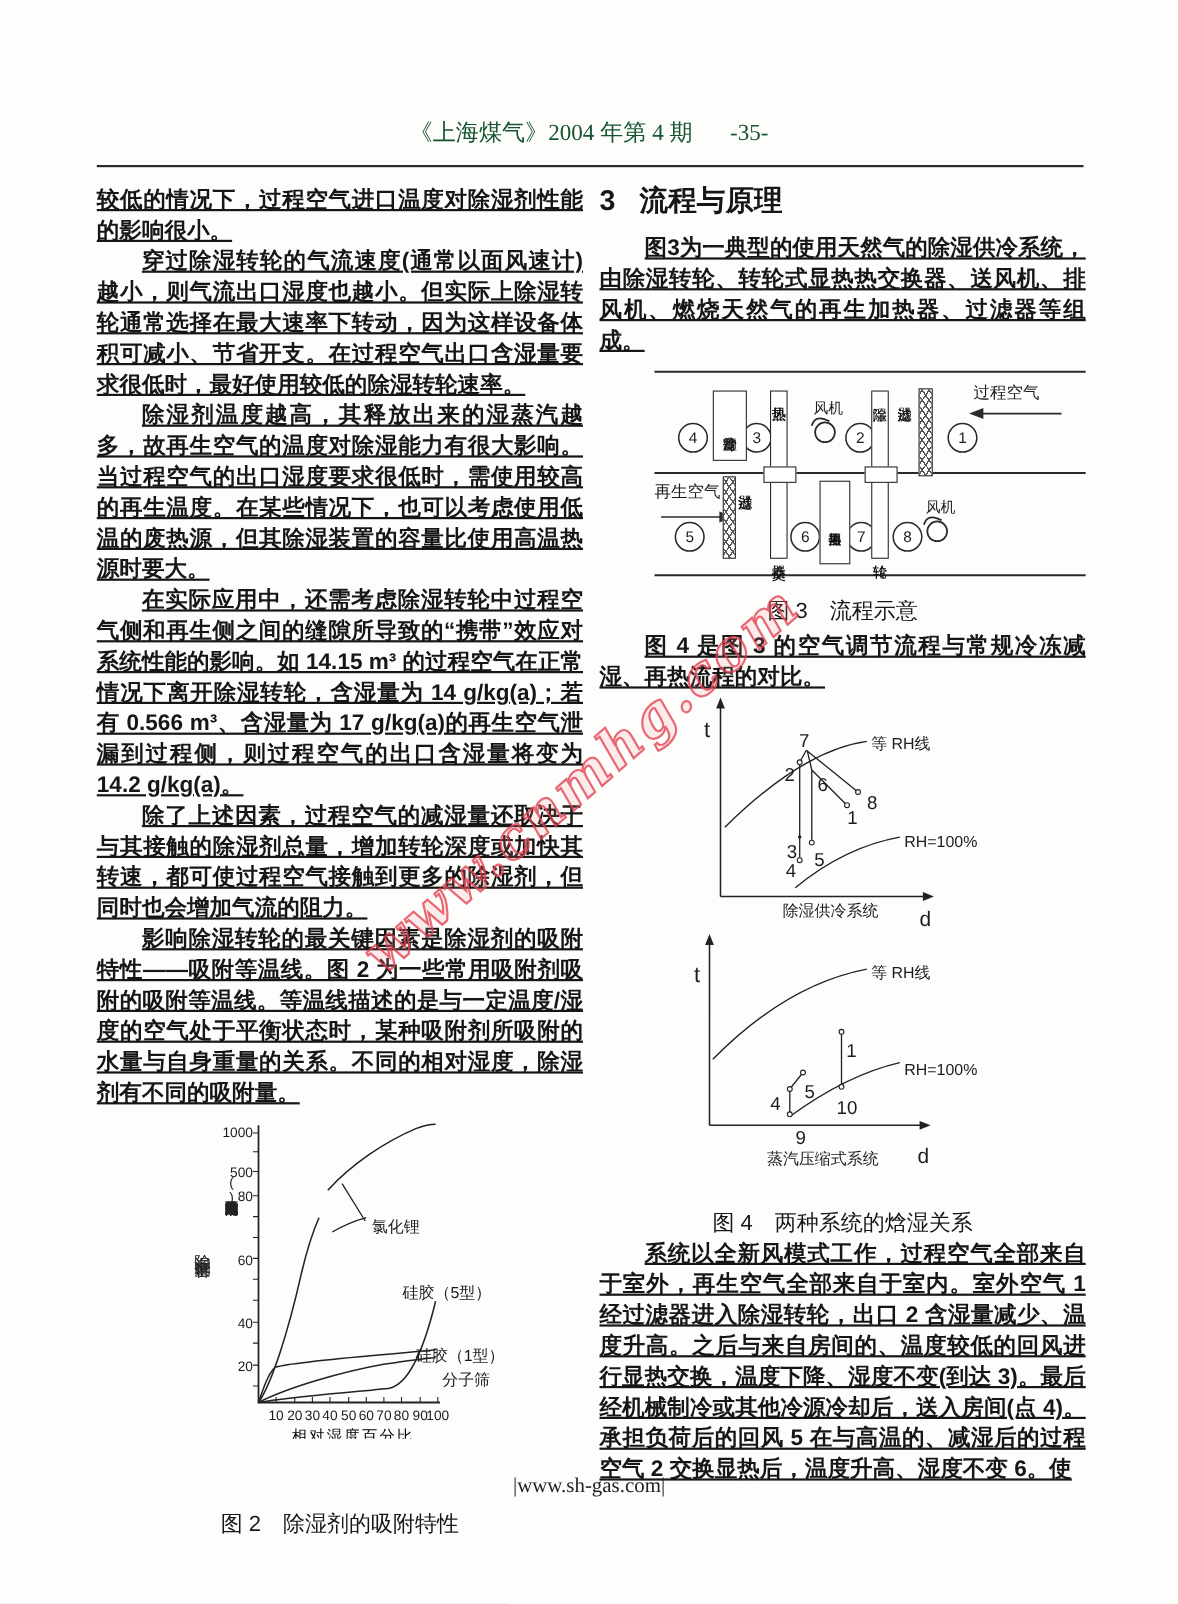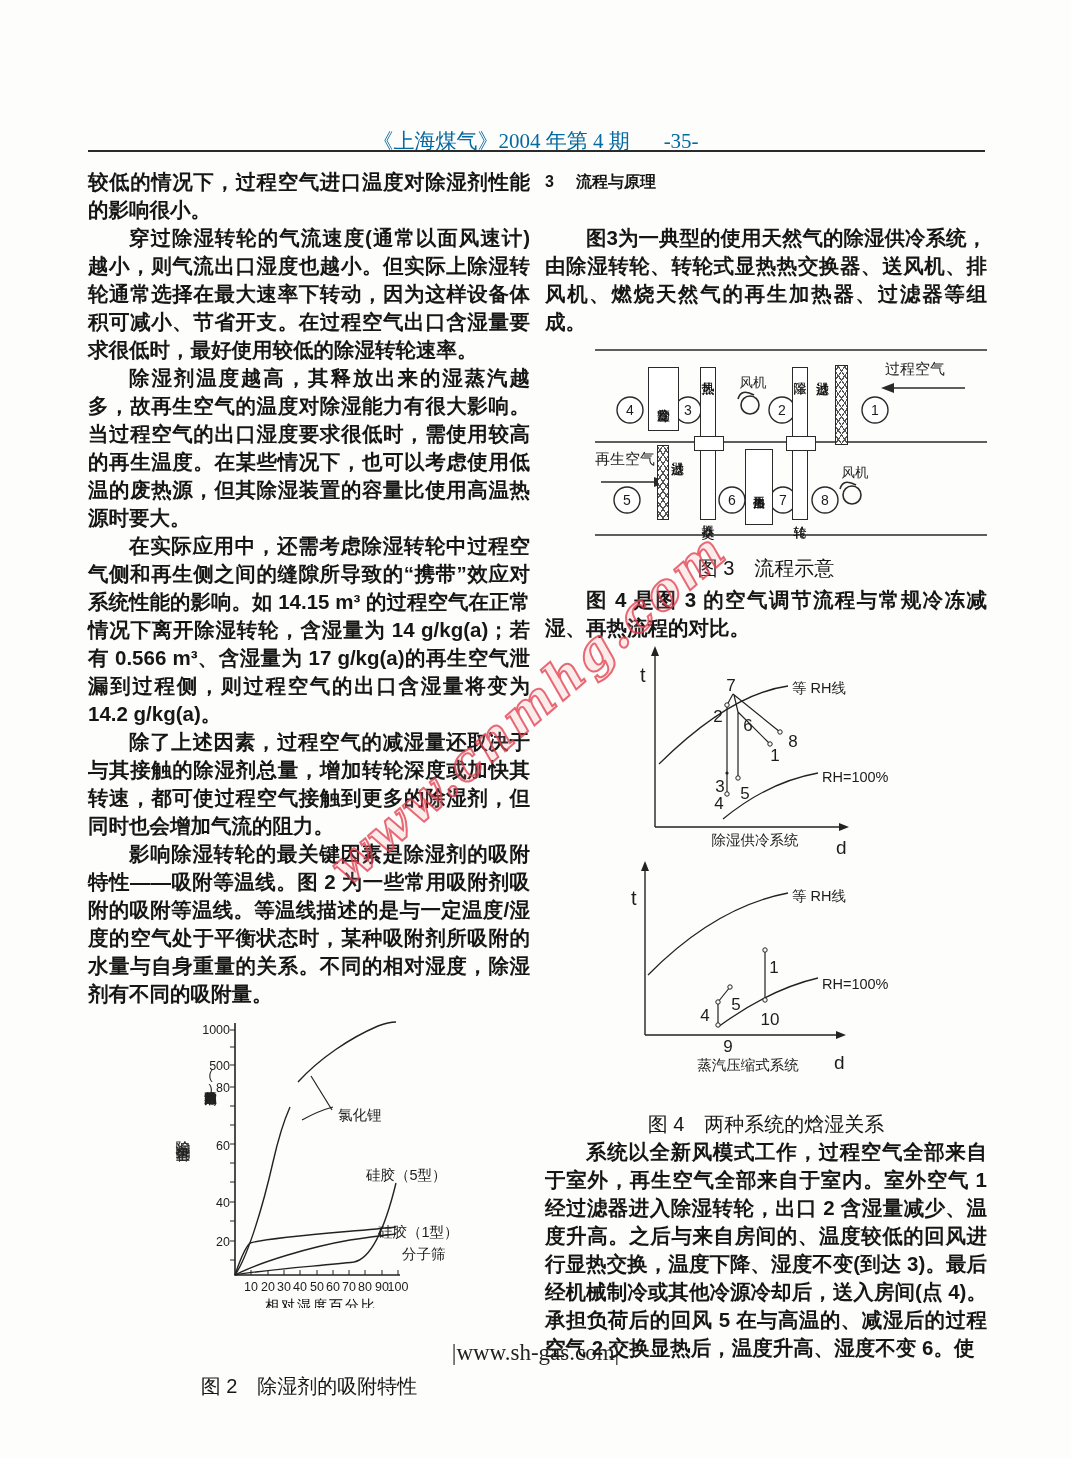--- a/index.html
+++ b/index.html
@@ -1,28 +1,28 @@
 <!DOCTYPE html>
 <html><head>
 <meta charset="utf-8">
 <style>
   html,body{margin:0;padding:0;background:#d8d8d8;}
   .page{position:relative;width:1071px;height:1458px;background:#fdfdfc;overflow:hidden;
         font-family:"Liberation Sans",sans-serif;color:#161616;}
   .header{position:absolute;top:106px;left:0;width:100%;text-align:center;
-          font-family:"Liberation Serif",serif;font-size:21px;color:#0369a1;margin-top:21px;}
+          font-family:"Liberation Serif",serif;font-size:21px;color:#14532d;}
   .header .pageno{margin-left:34px;}
   .rule{position:absolute;top:150px;left:88px;width:897px;height:2px;background:#2b2b2b;}
   .col{position:absolute;top:168px;width:442px;font-size:20.5px;line-height:28px;
        text-align:justify;font-weight:600;}
   .col-left{left:88px;}
   .col-right{left:545px;}
-  .col p{margin:0;}
+  .col p{margin:0;text-decoration:underline;}
   .col p.indent{text-indent:2em;}
-  .section-heading{font-weight:700;font-size:16px;margin-bottom:28px;text-align:left;}
+  .section-heading{font-weight:700;font-size:26px;margin-bottom:16px;text-align:left;}
   .section-heading .sec-no{margin-right:22px;}
   .fig-caption{text-align:center;font-weight:400;font-size:20px;line-height:28px;}
   
   .fig2{position:relative;width:340px;height:358px;margin-left:80px;margin-top:2px;font-weight:400;}
   .fig2 svg{position:absolute;left:0;top:0;}
   .vtext{writing-mode:vertical-rl;text-orientation:upright;line-height:1;}
   .fig2 .ylab-main{position:absolute;left:8px;top:118px;font-size:15px;letter-spacing:2px;color:#222;}
   .fig2 .ylab-sub{position:absolute;left:36px;top:58px;font-size:12.5px;letter-spacing:0;color:#222;}
   .fig2 .xlab-crop{position:absolute;left:88px;top:288px;width:130px;height:10px;overflow:hidden;
                    font-size:14px;line-height:15px;text-align:center;letter-spacing:2px;color:#000000;}
@@ -40,21 +40,21 @@
      background-color:#fff;}
   .fig3 .sidelab{position:absolute;font-size:13px;color:#111;}
   
   .fig4svg{display:block;margin-left:85px;font-weight:400;}
   svg text{font-family:"Liberation Sans",sans-serif;fill:#1c1c1c;}
   .watermark{position:absolute;left:528px;top:708px;z-index:40;pointer-events:none;
      transform:translate(-50%,-50%) rotate(-41deg);white-space:nowrap;
      font-family:"DejaVu Serif",serif;font-style:italic;font-weight:700;font-size:50px;letter-spacing:3px;
      color:rgba(242,140,150,0.16);-webkit-text-stroke:2px rgba(226,64,80,0.78);}
   .footer{position:absolute;top:1340px;left:0;width:100%;text-align:center;
-          font-family:"Liberation Serif",serif;font-size:23px;color:#222;}
+          font-family:"Liberation Serif",serif;font-size:19px;color:#222;}
 </style>
 </head>
 <body>
 
 <div class="page">
 
   <div class="header">
     <span>《上海煤气》2004 年第 4 期</span><span class="pageno">-35-</span>
   </div>
   <div class="rule"></div>

